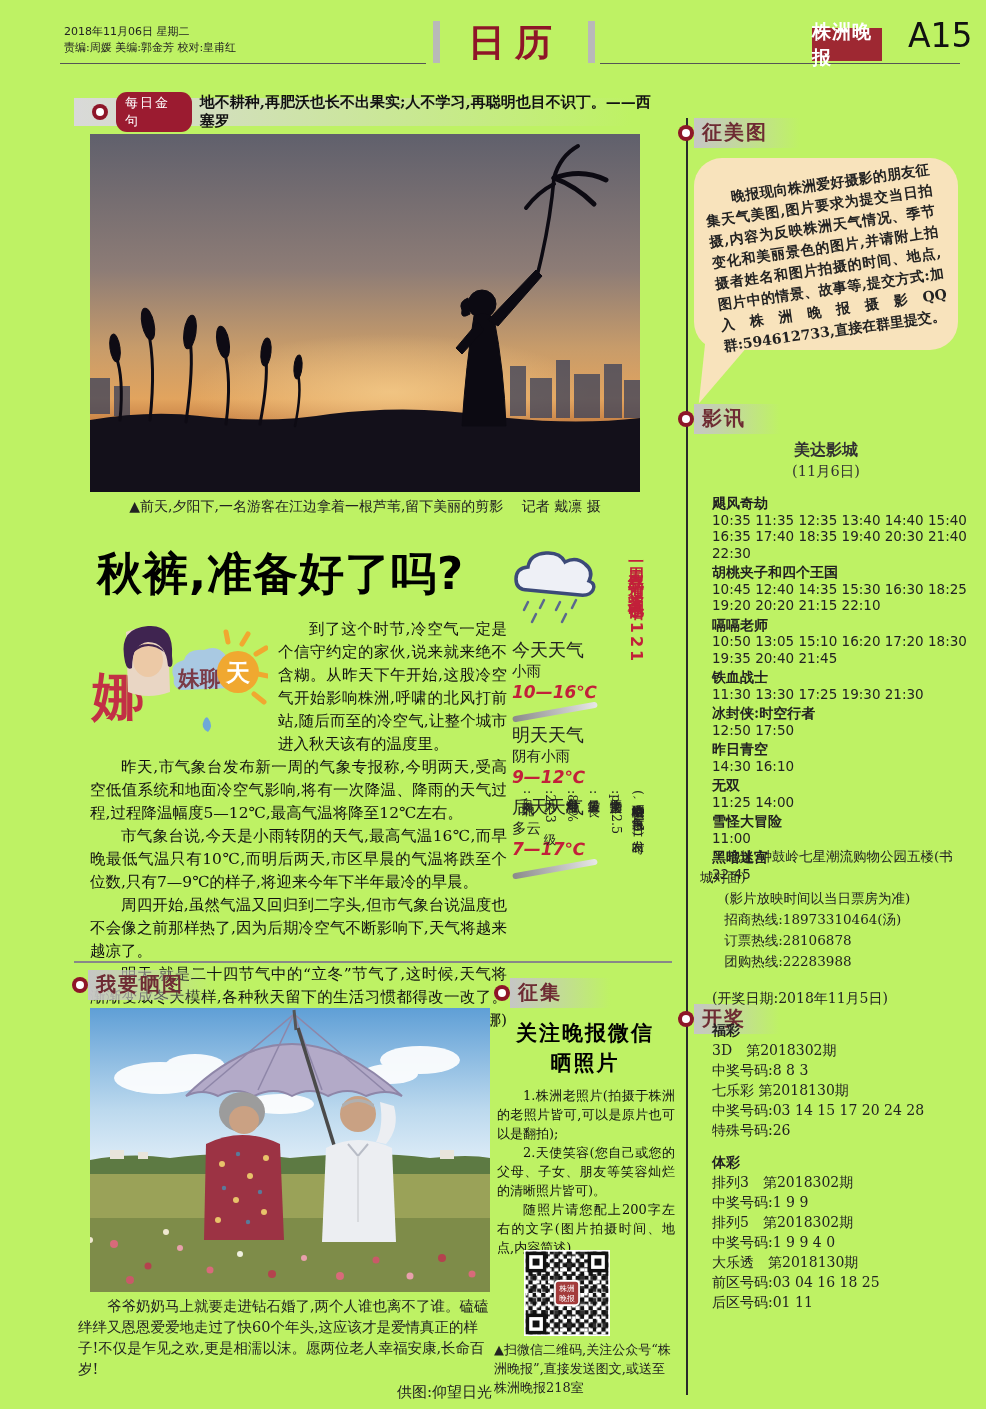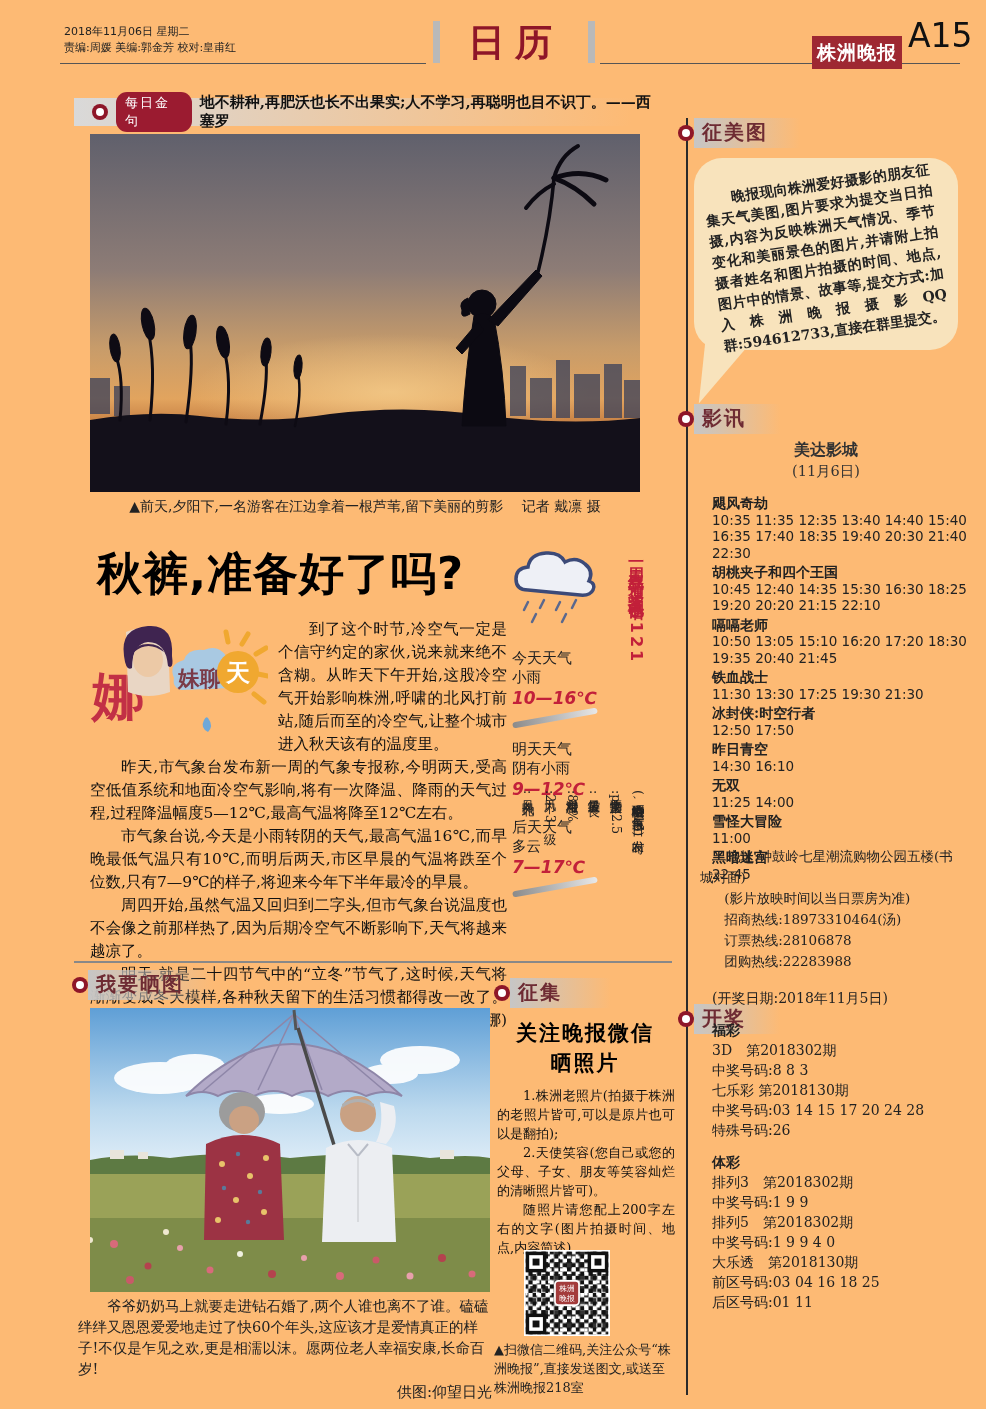--- a/index.html
+++ b/index.html
@@ -1,26 +1,26 @@
 <!DOCTYPE html>
 <html><head>
 <meta charset="utf-8">
 <style>
   html,body{margin:0;padding:0;background:#e9e9e9;}
-  .page{position:relative;width:986px;height:1409px;background:#fdba74;margin:0 auto;overflow:hidden;
+  .page{position:relative;width:986px;height:1409px;background:#bef264;margin:0 auto;overflow:hidden;
         font-family:"DejaVu Serif","Liberation Serif",serif;color:#1a1a1a;text-decoration:underline;}
   .abs{position:absolute;}
 
   
   .hdr-left{left:64px;top:24px;font-size:11px;line-height:16px;font-family:"DejaVu Sans",sans-serif;color:#222;}
   .rule{background:#555;height:1px;}
   .vbar{width:7px;background:#b9b9b9;}
   .page-title{left:468px;top:18px;font-size:37px;font-weight:bold;color:#8e1628;letter-spacing:10px;
               font-family:"DejaVu Serif",serif;}
-  .masthead{left:812px;top:36px;width:90px;height:33px;background:#9e2832;color:#fff;
+  .masthead{left:812px;top:28px;width:70px;height:33px;background:#9e2832;color:#fff;
             display:flex;align-items:center;justify-content:center;font-size:19px;font-weight:bold;
             letter-spacing:1px;font-family:"DejaVu Serif",serif;}
   .pageno{left:908px;top:16px;font-size:33px;font-family:"DejaVu Sans",sans-serif;color:#111;}
 
   
   .ring{width:16px;height:16px;border-radius:50%;background:#8e1628;position:relative;flex:0 0 16px;}
   .ring::after{content:"";position:absolute;inset:4px;border-radius:50%;background:#fff;}
   .sec-hdr{display:flex;align-items:center;gap:0;height:26px;}
   .sec-hdr .lbl{font-size:20px;font-weight:bold;color:#6e2b33;letter-spacing:2px;padding:1px 44px 2px 8px;
                 background:linear-gradient(to right,#c6c6c6,rgba(255,255,255,0) 90%);}
@@ -37,21 +37,21 @@
   .photo-cap .credit{margin-left:14px;}
 
   
   .headline{left:97px;top:544px;font-size:45px;font-weight:900;letter-spacing:1px;color:#000;
             font-family:"DejaVu Sans","Liberation Sans",sans-serif;}
   .wx{left:506px;top:546px;width:142px;height:414px;}
   .wx-banner{position:absolute;right:2px;top:6px;height:266px;writing-mode:vertical-rl;
              color:#c2203a;font-weight:bold;font-size:16px;letter-spacing:3px;font-family:"DejaVu Sans",sans-serif;}
   .wx-cloud{position:absolute;left:0;top:0;width:92px;height:78px;}
   .wx-list{position:absolute;left:6px;top:84px;width:96px;font-family:"DejaVu Sans",sans-serif;}
-  .wx-list .lab{font-size:15px;color:#222;margin-top:19px;}
+  .wx-list .lab{font-size:18px;color:#222;margin-top:8px;}
   .wx-list .cond{font-size:14.5px;color:#222;}
   .wx-list .temp{font-size:17px;font-weight:bold;color:#c2203a;font-style:italic;margin:1px 0 4px 0;}
   .wx-div{height:6px;width:86px;border-radius:3px;transform:rotate(-10deg);
           background:linear-gradient(to right,#8a8a8a,#e8e8e8);margin:7px 0;}
   .wx-aq{position:absolute;left:0;bottom:2px;height:168px;width:142px;writing-mode:vertical-rl;
          font-size:12.5px;line-height:20px;color:#222;}
   .wx-aq div{margin-left:2px;}
 
   
   .article{left:90px;top:618px;width:417px;font-size:15.5px;line-height:23px;text-align:justify;color:#111;}

